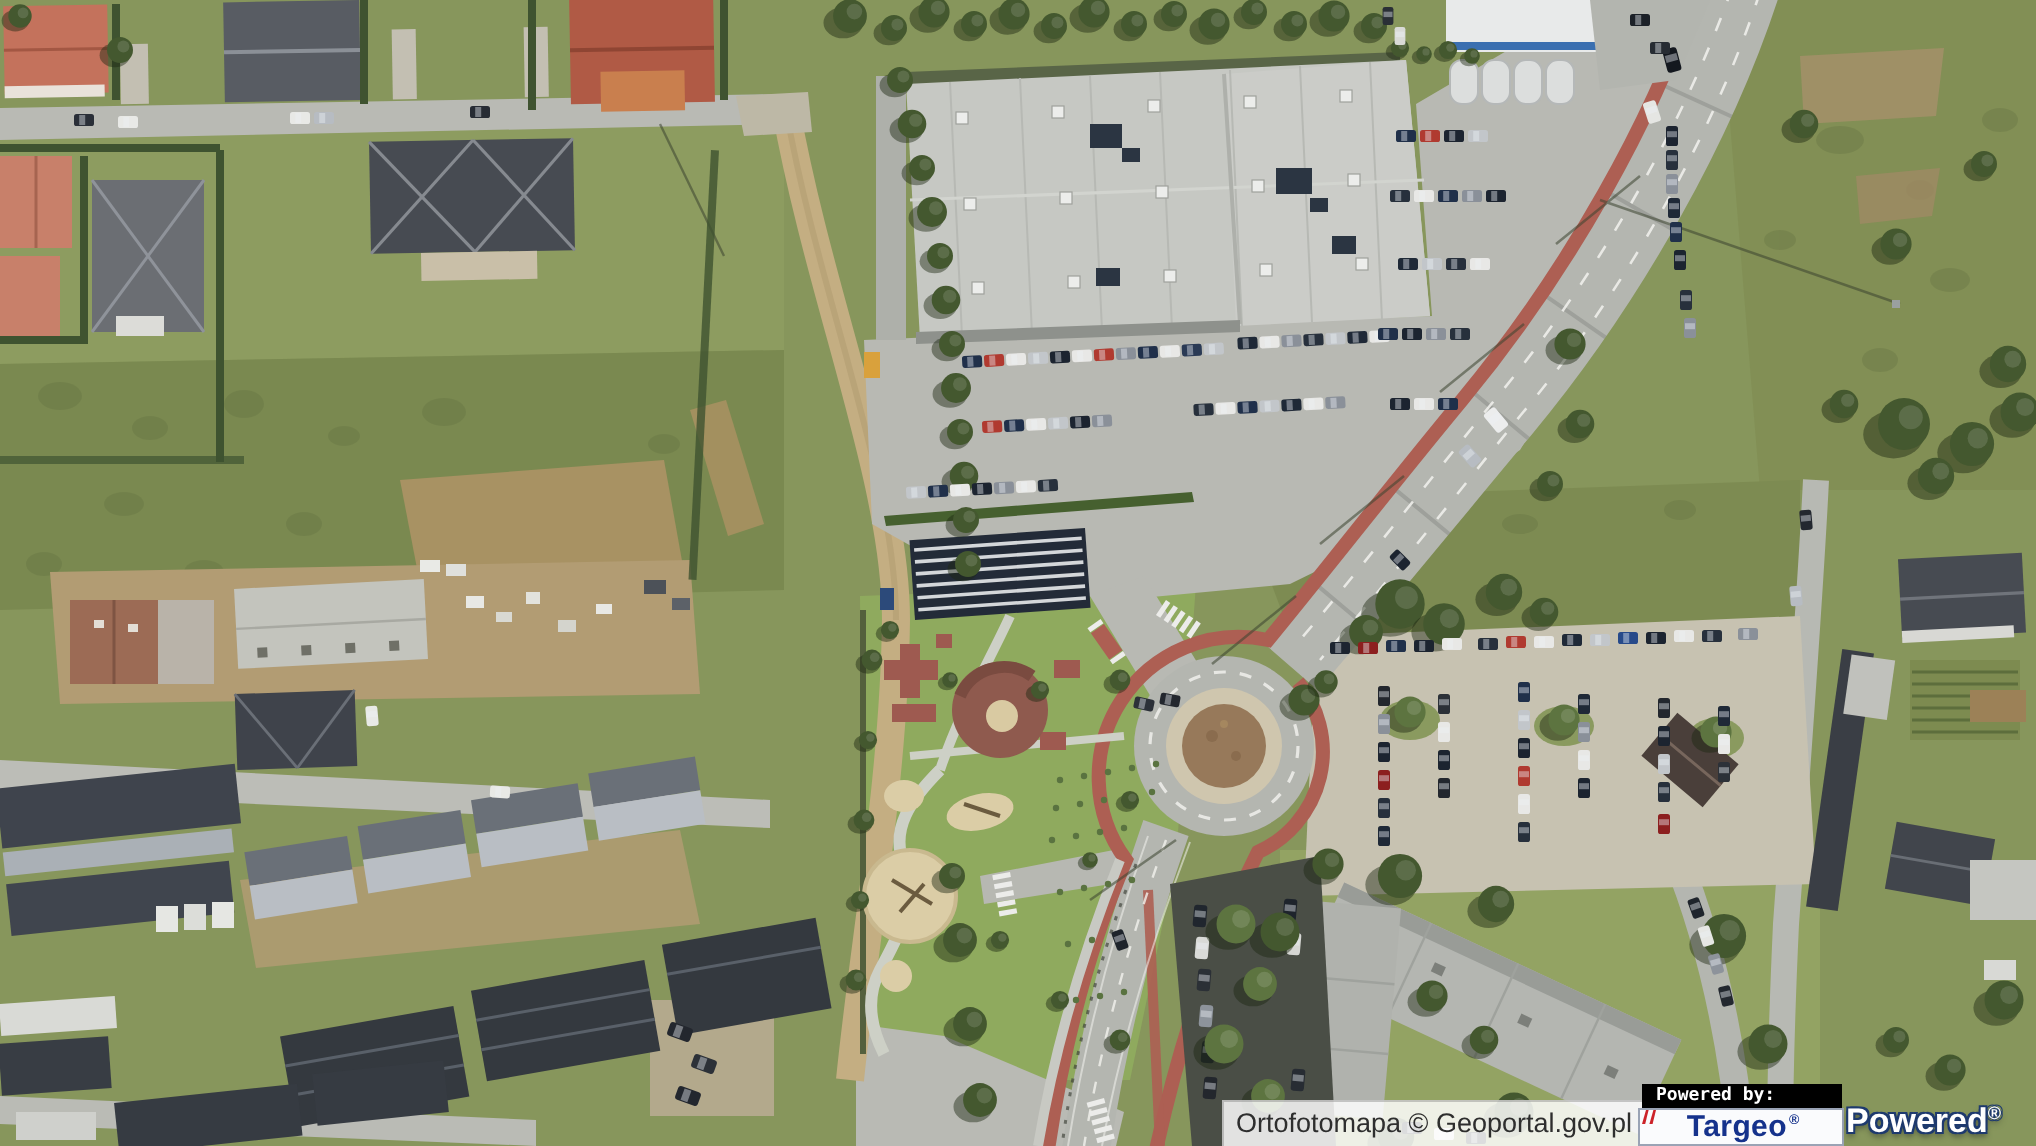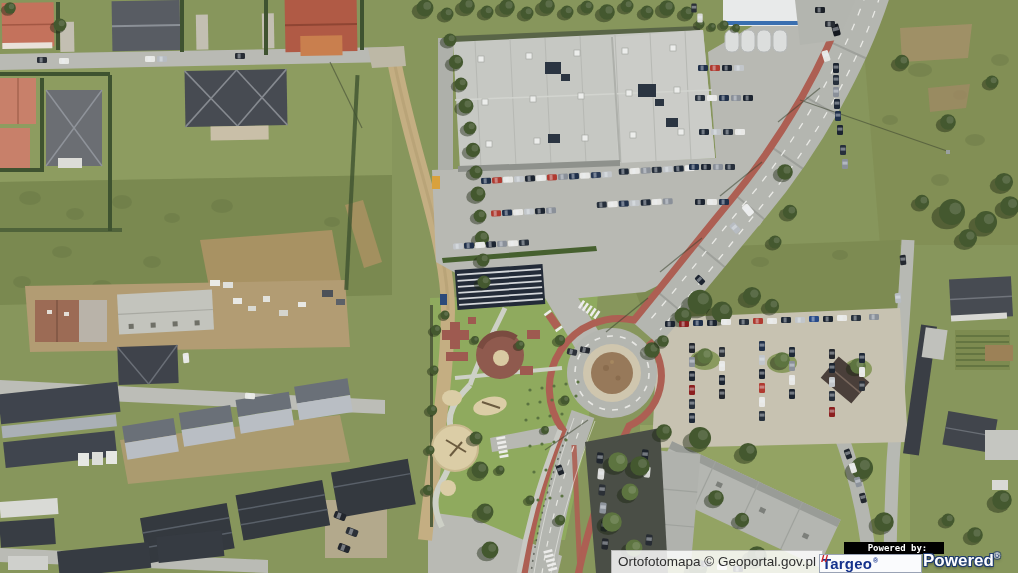--- a/index.html
+++ b/index.html
@@ -2,26 +2,26 @@
 <html><head>
 <meta charset="utf-8">
 <style>
   html,body{margin:0;padding:0;background:#222;}
   .screen{position:relative;width:1018px;height:573px;overflow:hidden;
     font-family:"Liberation Sans",sans-serif;background:#87965c;}
   .screen svg{position:absolute;left:0;top:0;}
   .attribution{position:absolute;left:611px;top:550px;width:212px;height:26px;
     box-sizing:border-box;background:rgba(255,255,255,.84);border:1px solid rgba(110,110,110,.35);
     color:#2e2e2e;font-size:13.5px;line-height:21px;text-align:center;white-space:nowrap;}
-  .powered{position:absolute;left:844px;top:542px;width:100px;height:12px;
+  .powered{position:absolute;left:821px;top:542px;width:100px;height:12px;
     background:#000;color:#fff;font-family:"DejaVu Sans Mono",monospace;
-    font-size:9px;font-weight:bold;line-height:12px;padding-left:7px;box-sizing:border-box;white-space:nowrap;text-align:center;}
+    font-size:9px;font-weight:bold;line-height:12px;padding-left:7px;box-sizing:border-box;white-space:nowrap;}
   .targeo-box{position:absolute;left:819px;top:554px;width:103px;height:19px;
     background:#fafbfd;border:1px solid #9aa3b5;box-sizing:border-box;
-    display:flex;align-items:center;cursor:pointer;}
+    display:flex;align-items:center;justify-content:center;cursor:pointer;}
   .targeo-name{color:#15328c;font-weight:bold;font-size:15px;letter-spacing:.2px;line-height:1;}
   .targeo-reg{color:#15328c;font-size:7px;font-weight:bold;vertical-align:super;margin-left:1px;line-height:1;align-self:flex-start;padding-top:2px;}
   .targeo-mark{margin-right:2px;display:inline-block;}
   .automapa{position:absolute;left:923px;top:549px;height:24px;color:#fff;
     font-weight:bold;font-size:17px;line-height:24px;cursor:pointer;white-space:nowrap;
     text-shadow:-1px -1px 0 #1e3a6e,1px -1px 0 #1e3a6e,-1px 1px 0 #1e3a6e,1px 1px 0 #1e3a6e,0 2px 3px rgba(0,0,25,.55);}
   .automapa-reg{font-size:9px;vertical-align:super;line-height:1;}
 </style>
 </head>
 <body>

